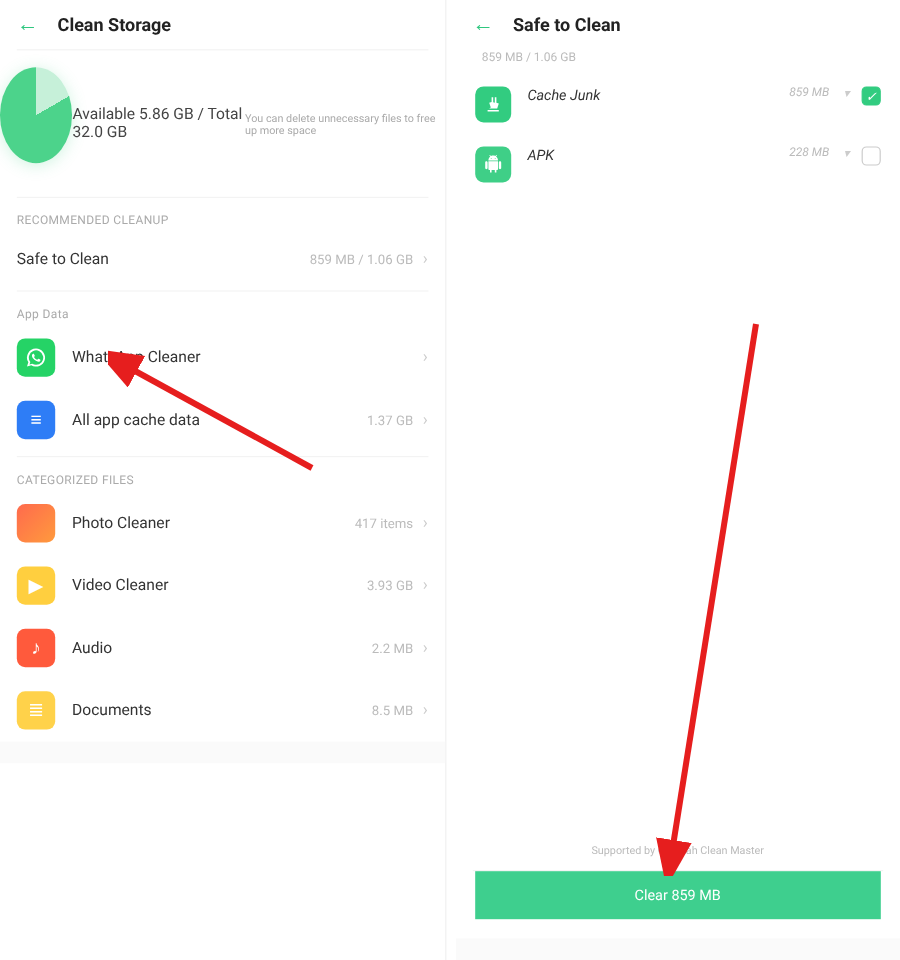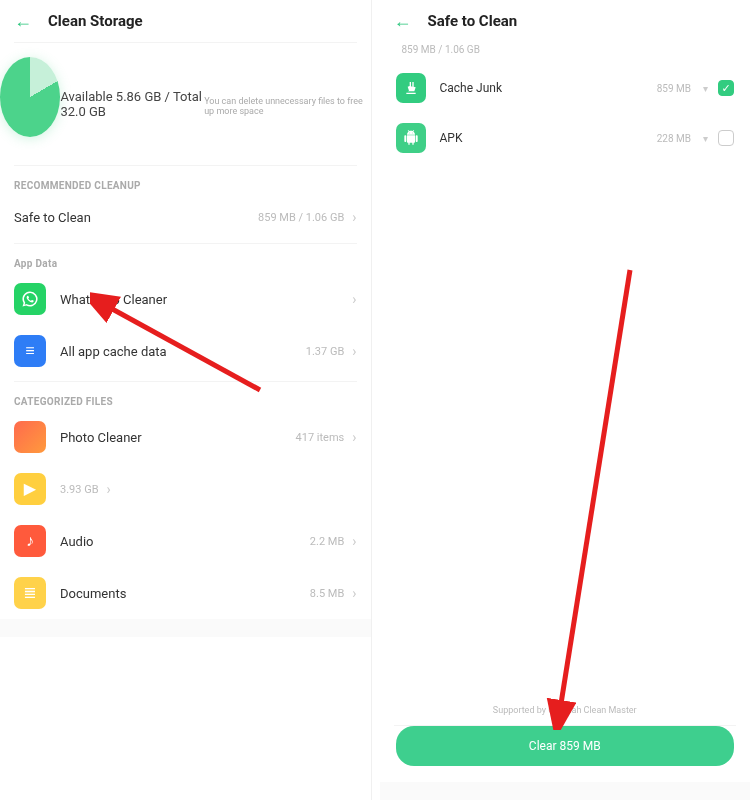--- a/index.html
+++ b/index.html
@@ -52,21 +52,20 @@
   box-shadow: 0 2px 12px rgba(76,211,139,0.25);
   margin-bottom: 14px;
 }
 .avail-line { font-size: 13px; color: #444; }
 .avail-sub { font-size: 9px; color: #aaa; margin-top: 3px; }
 .section-label {
   font-size: 10px;
   color: #aaa;
   letter-spacing: 0.3px;
   padding: 10px 14px 4px 14px;
-  font-weight: bold;
 }
 .row {
   display: flex;
   align-items: center;
   padding: 10px 14px;
   cursor: pointer;
   min-height: 44px;
 }
 .row .icon-box {
   width: 32px;
@@ -83,22 +82,22 @@
 .row .chev { color: #ccc; font-size: 14px; }
 .clear-all { text-align: center; color: #25c57d; font-size: 12px; font-weight: 500; padding: 12px 0; cursor: pointer; }
 .divider { border-bottom: 1px solid #f3f3f3; margin: 4px 14px; }
 .subheader {
   font-size: 10px;
   color: #bbb;
   padding: 6px 14px 8px 22px;
 }
 .clean-row {
   display: flex;
-  align-items: center;
   padding: 10px 16px;
+  font-style: italic;
 }
 .clean-row .icon-box {
   width: 30px; height: 30px; border-radius: 7px;
   display:flex;align-items:center;justify-content:center;margin-right:14px;
 }
 .clean-row .label { flex:1; font-size:12px; color:#333; }
 .clean-row .meta { font-size:10px; color:#bbb; margin-right:12px; }
 .clean-row .drop { color:#ccc; font-size:10px; margin-right:10px; }
 .checkbox {
   width: 16px; height: 16px; border-radius: 4px;
@@ -107,21 +106,21 @@
 }
 .checkbox.checked { background:#32cc80; border-color:#32cc80; }
 .checkbox.checked::after { content:"✓"; color:#fff; font-size:11px; line-height:1; }
 .support-line { text-align:center; font-size:9px; color:#bbb; margin-top:auto; padding: 0 0 10px; }
 .clear-btn {
   margin: 0 16px 16px 16px;
   background:#3ecf8e;
   color:#fff;
   text-align:center;
   padding:13px 0;
-  border-radius:18px;
+  border-radius:0;
   font-size:12px;
   cursor:pointer;
 }
 .nav-placeholder { height: 18px; background:#fafafa; }
 
 .ic-whatsapp{background:#25d366;color:#fff;}
 .ic-cache{background:#2e7df6;color:#fff;}
 .ic-photo{background:linear-gradient(135deg,#ff6a4d,#ff9a3d);}
 .ic-video{background:#ffcf3f;color:#fff;}
 .ic-audio{background:#ff5a3c;color:#fff;}
@@ -186,20 +185,21 @@
   <div class="row">
     <div class="icon-box ic-photo"></div>
     <span class="label">Photo Cleaner</span>
     <span class="meta">417 items</span>
     <span class="chev">›</span>
   </div>
   <div class="row">
     <div class="icon-box ic-video">
         <span class="icon-glyph">▶</span>
       </div>
+    <span class="label">Video Cleaner</span>
     <span class="meta">3.93 GB</span>
     <span class="chev">›</span>
   </div>
   <div class="row">
     <div class="icon-box ic-audio">
         <span class="icon-glyph">♪</span>
       </div>
     <span class="label">Audio</span>
     <span class="meta">2.2 MB</span>
     <span class="chev">›</span>

